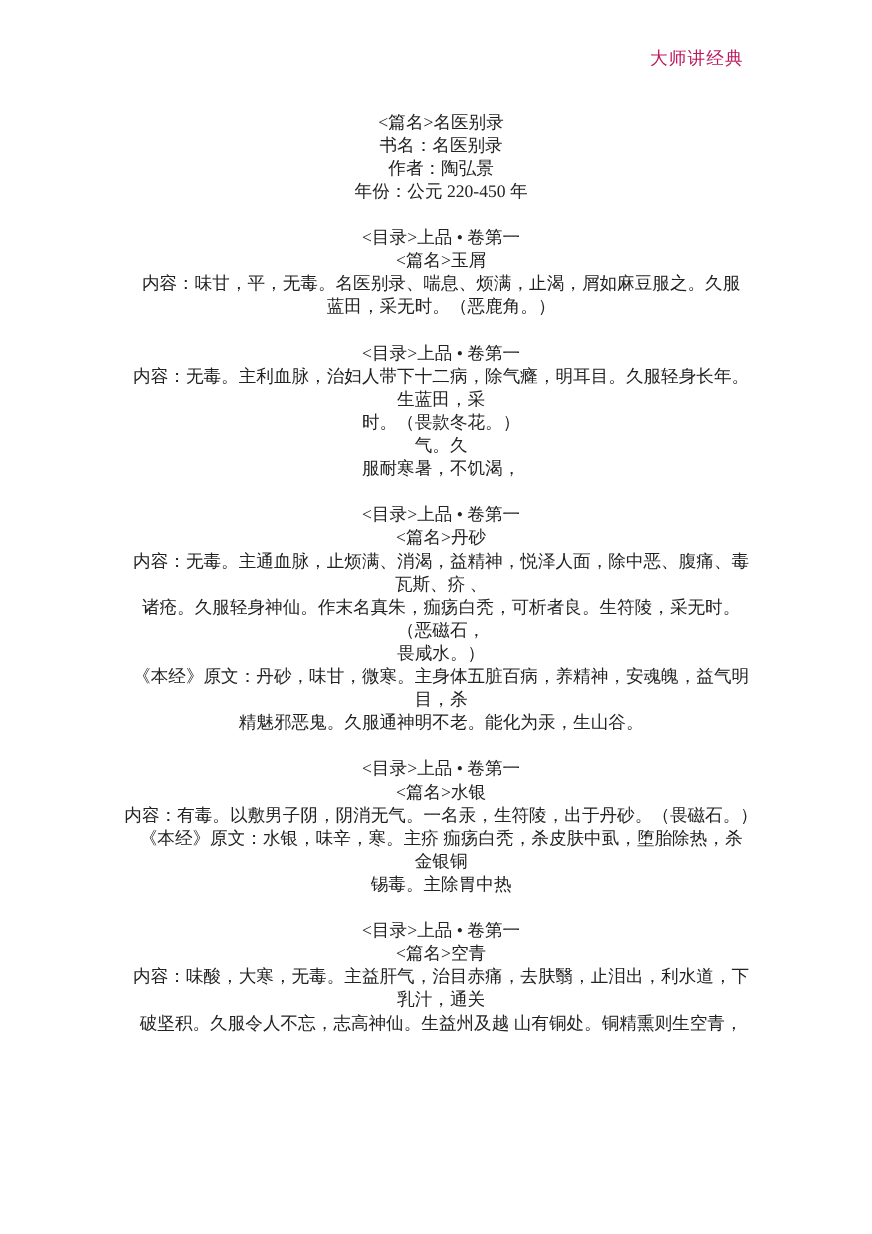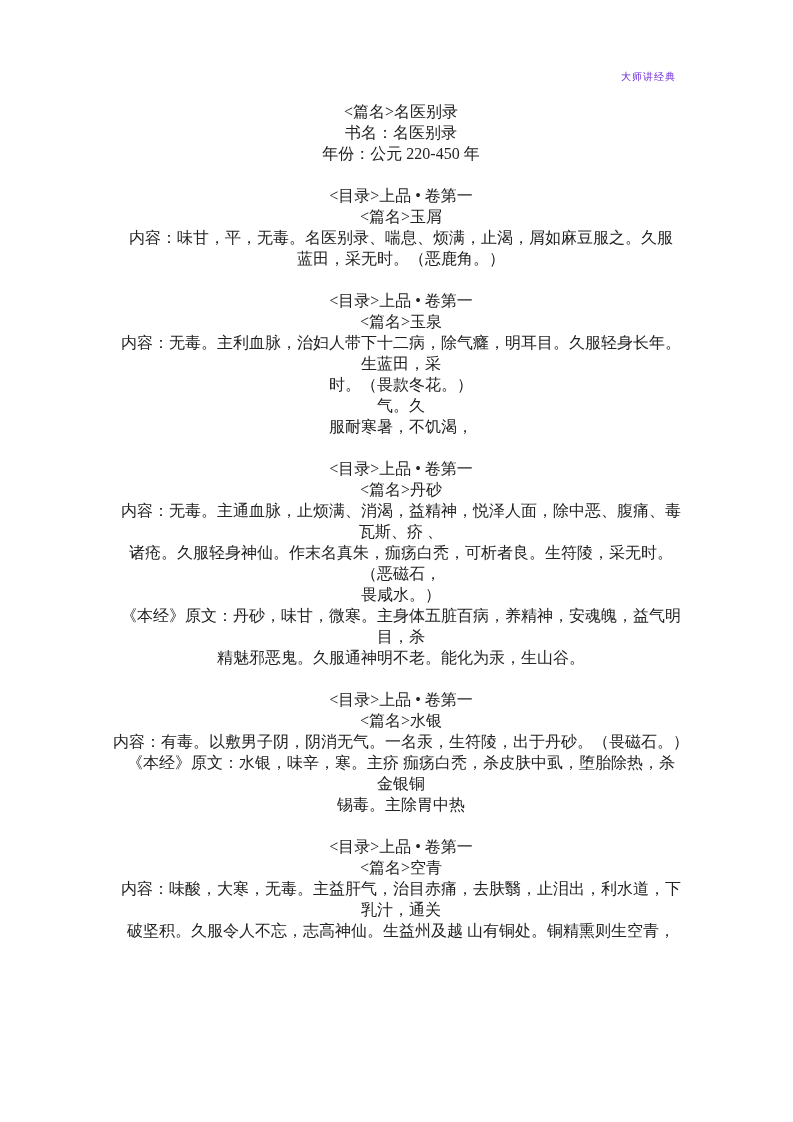--- a/index.html
+++ b/index.html
@@ -10,25 +10,25 @@
   body {
     position: relative;
     width: 793px;
     height: 1122px;
     overflow: hidden;
     font-family: "Liberation Serif", "DejaVu Serif", serif;
     color: #222222;
   }
   .watermark {
     position: absolute;
-    top: 70px;
+    top: 43px;
     right: 117px;
-    font-size: 10px;
+    font-size: 16px;
     letter-spacing: 1px;
-    color: #6d28d9;
+    color: #be185d;
   }
   .content {
     position: absolute;
     left: 113px;
     top: 101px;
     width: 576px;
     font-size: 16px;
     line-height: 21px;
   }
   .block {
@@ -47,33 +47,33 @@
 </head>
 <body>
 
 <div class="watermark">大师讲经典</div>
 
 <div class="content">
 
   <div class="block">
     <div class="line">&lt;篇名&gt;名医别录</div>
     <div class="line">书名：名医别录</div>
+    <div class="line">作者：陶弘景</div>
     <div class="line">年份：公元 220-450 年</div>
   </div>
 
   <div class="block">
     <div class="line">&lt;目录&gt;上品 • 卷第一</div>
     <div class="line">&lt;篇名&gt;玉屑</div>
     <div class="line">内容：味甘，平，无毒。名医别录、喘息、烦满，止渴，屑如麻豆服之。久服</div>
     <div class="line">蓝田，采无时。（恶鹿角。）</div>
   </div>
 
   <div class="block">
     <div class="line">&lt;目录&gt;上品 • 卷第一</div>
-    <div class="line">&lt;篇名&gt;玉泉</div>
     <div class="line">内容：无毒。主利血脉，治妇人带下十二病，除气癃，明耳目。久服轻身长年。</div>
     <div class="line">生蓝田，采</div>
     <div class="line">时。（畏款冬花。）</div>
     <div class="line">气。久</div>
     <div class="line">服耐寒暑，不饥渴，</div>
   </div>
 
   <div class="block">
     <div class="line">&lt;目录&gt;上品 • 卷第一</div>
     <div class="line">&lt;篇名&gt;丹砂</div>

